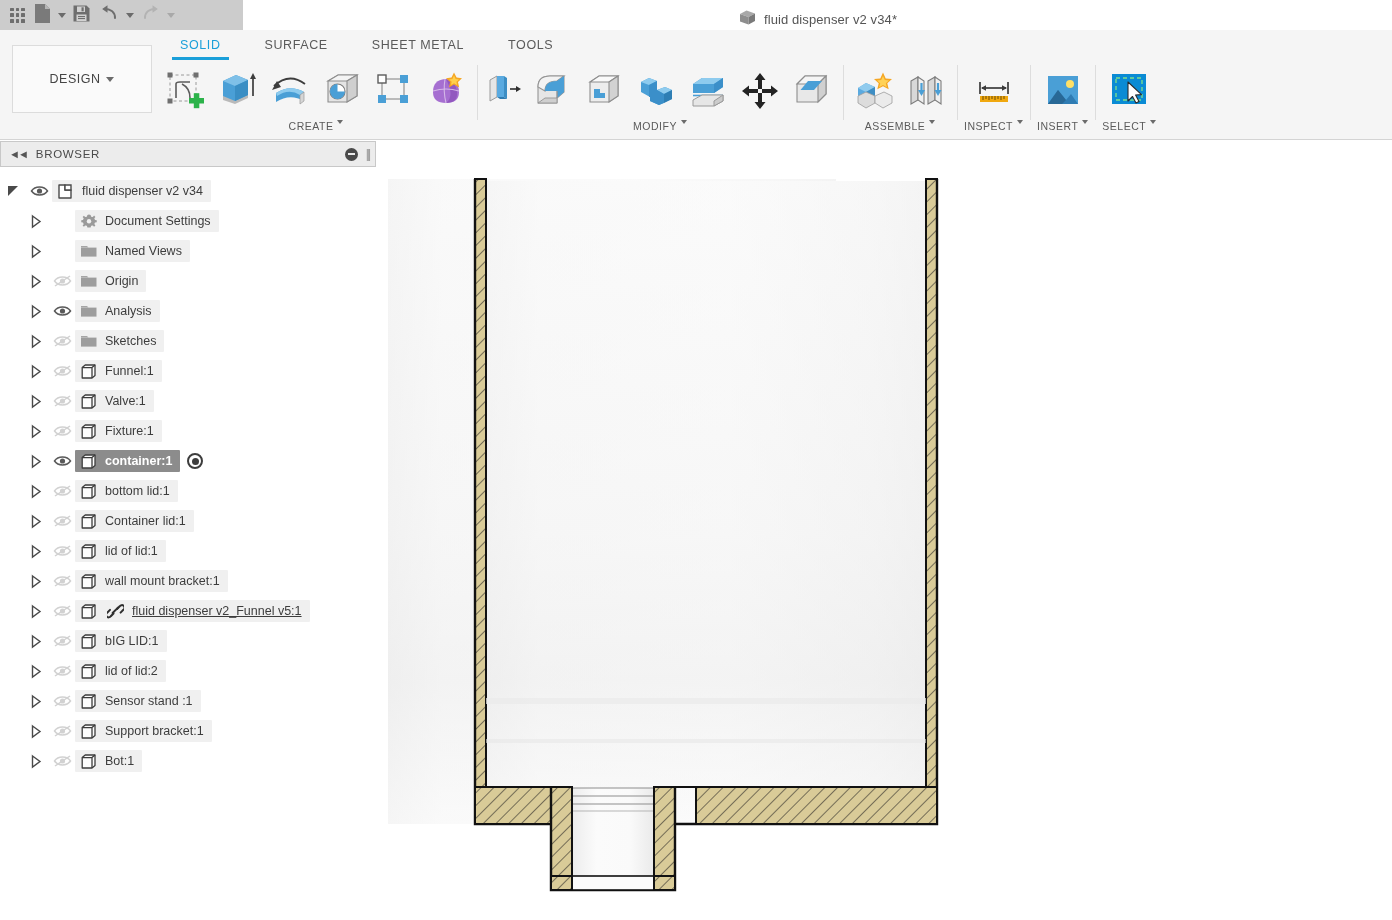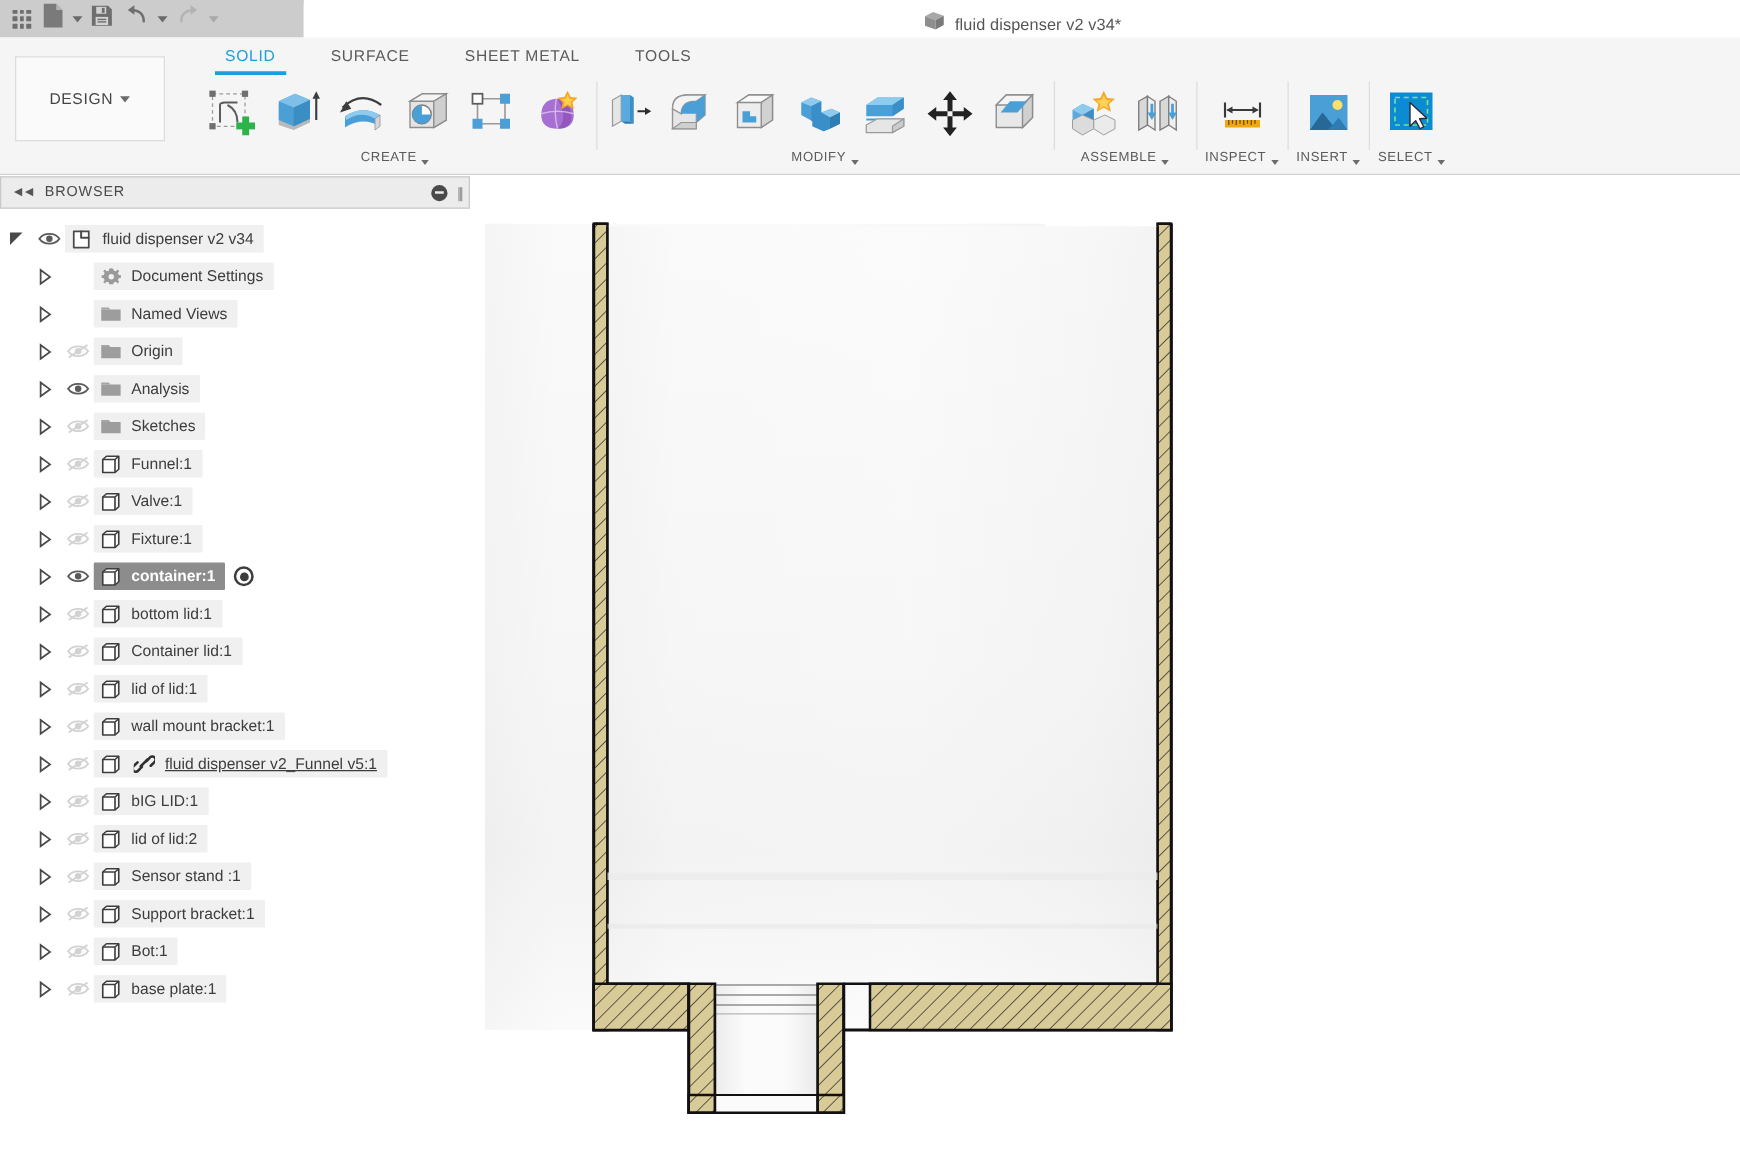--- a/index.html
+++ b/index.html
@@ -68,41 +68,41 @@
   }
   .tab.active { color: #1a9fd9; }
   .tab.active::after {
     content: ""; display: block; height: 3px; background: #1a9fd9;
     margin-top: 5px; margin-left: -8px; margin-right: -8px;
   }
 
   
   .design-box {
     position: absolute; top: 15px; left: 12px;
-    width: 120px; height: 68px;
+    width: 140px; height: 68px;
     background: #fafafa; border: 1px solid #dcdcdc;
     display: flex; align-items: center; justify-content: center;
     font-size: 12.5px; color: #444; letter-spacing: .5px;
     gap: 6px; cursor: default;
   }
 
   .panels {
     position: absolute; top: 32px; left: 155px; right: 0; bottom: 0;
     display: flex; align-items: flex-start;
   }
   .panel { display: flex; flex-direction: column; align-items: center;
            padding: 0 7px; position: relative; }
   .panel + .panel::before {
     content: ""; position: absolute; left: 0; top: 3px; bottom: 12px;
     width: 1px; background: #dddddd;
   }
   .panel-icons { display: flex; align-items: flex-end; gap: 4px; height: 54px; }
   .panel-label {
     margin-top: 4px; font-size: 10.5px; color: #5a5a5a;
-    letter-spacing: .5px; display: flex; align-items: flex-end; gap: 4px;
+    letter-spacing: .5px; display: flex; align-items: flex-start; gap: 4px;
     white-space: nowrap;
   }
   .panel-label .caret-dn { border-top-width: 4px; border-left-width: 3.5px; border-right-width: 3.5px; }
   .tool { width: 48px; height: 50px; display: flex; align-items: center;
           justify-content: center; cursor: default; }
   .tool.small { width: 40px; }
 
   
   .browser {
     position: absolute; top: 141px; left: 0;
@@ -976,44 +976,20 @@
           </svg>
         </span>
         <span class="node">
           <span style="display: flex; align-items: center;">
             <svg width="18" height="17" viewBox="0 0 18 17">
               <path d="M2.2 4.6 L5.2 2 L15 2 L15 12.4 L12 15 L2.2 15 Z" fill="#fdfdfd" stroke="#3d3d3d" stroke-width="1.3" stroke-linejoin="round"></path>
               <path d="M2.2 4.6 L12 4.6 L12 15 M12 4.6 L15 2" fill="none" stroke="#3d3d3d" stroke-width="1.3" stroke-linejoin="round"></path>
             </svg>
           </span>
           <span class="lbl">Bot:1</span>
-        </span>
-      </div>
-      <div class="trow">
-        <span style="width: 23px; flex: 0 0 auto;"></span>
-        <span class="twist">
-          <svg width="14" height="15" viewBox="0 0 14 15">
-            <path d="M3.5 2 L11 7.5 L3.5 13 Z" fill="none" stroke="#4a4a4a" stroke-width="1.4"></path>
-          </svg>
-        </span>
-        <span class="eye">
-          <svg width="19" height="14" viewBox="0 0 19 14">
-            <path d="M1.5 7 C5 1.8 14 1.8 17.5 7 C14 12.2 5 12.2 1.5 7 Z" fill="none" stroke="#d2d2d2" stroke-width="1.5"></path>
-            <circle cx="9.5" cy="7" r="2.6" fill="#d2d2d2"></circle>
-            <path d="M2 12 L17 2" stroke="#d2d2d2" stroke-width="1.5"></path>
-          </svg>
-        </span>
-        <span class="node">
-          <span style="display: flex; align-items: center;">
-            <svg width="18" height="17" viewBox="0 0 18 17">
-              <path d="M2.2 4.6 L5.2 2 L15 2 L15 12.4 L12 15 L2.2 15 Z" fill="#fdfdfd" stroke="#3d3d3d" stroke-width="1.3" stroke-linejoin="round"></path>
-              <path d="M2.2 4.6 L12 4.6 L12 15 M12 4.6 L15 2" fill="none" stroke="#3d3d3d" stroke-width="1.3" stroke-linejoin="round"></path>
-            </svg>
-          </span>
-          <span class="lbl">base plate:1</span>
         </span>
       </div>
     </div>
 
   <div class="canvas">
     <svg class="model-svg" width="1016" height="779" viewBox="0 0 1016 779">
       <defs>
         <pattern id="hatch" width="9" height="9" patternTransform="rotate(45)" patternUnits="userSpaceOnUse">
           <rect width="9" height="9" fill="#d9cb98"></rect>
           <line x1="0" y1="0" x2="0" y2="9" stroke="#1f1f1f" stroke-width="1.1"></line>

